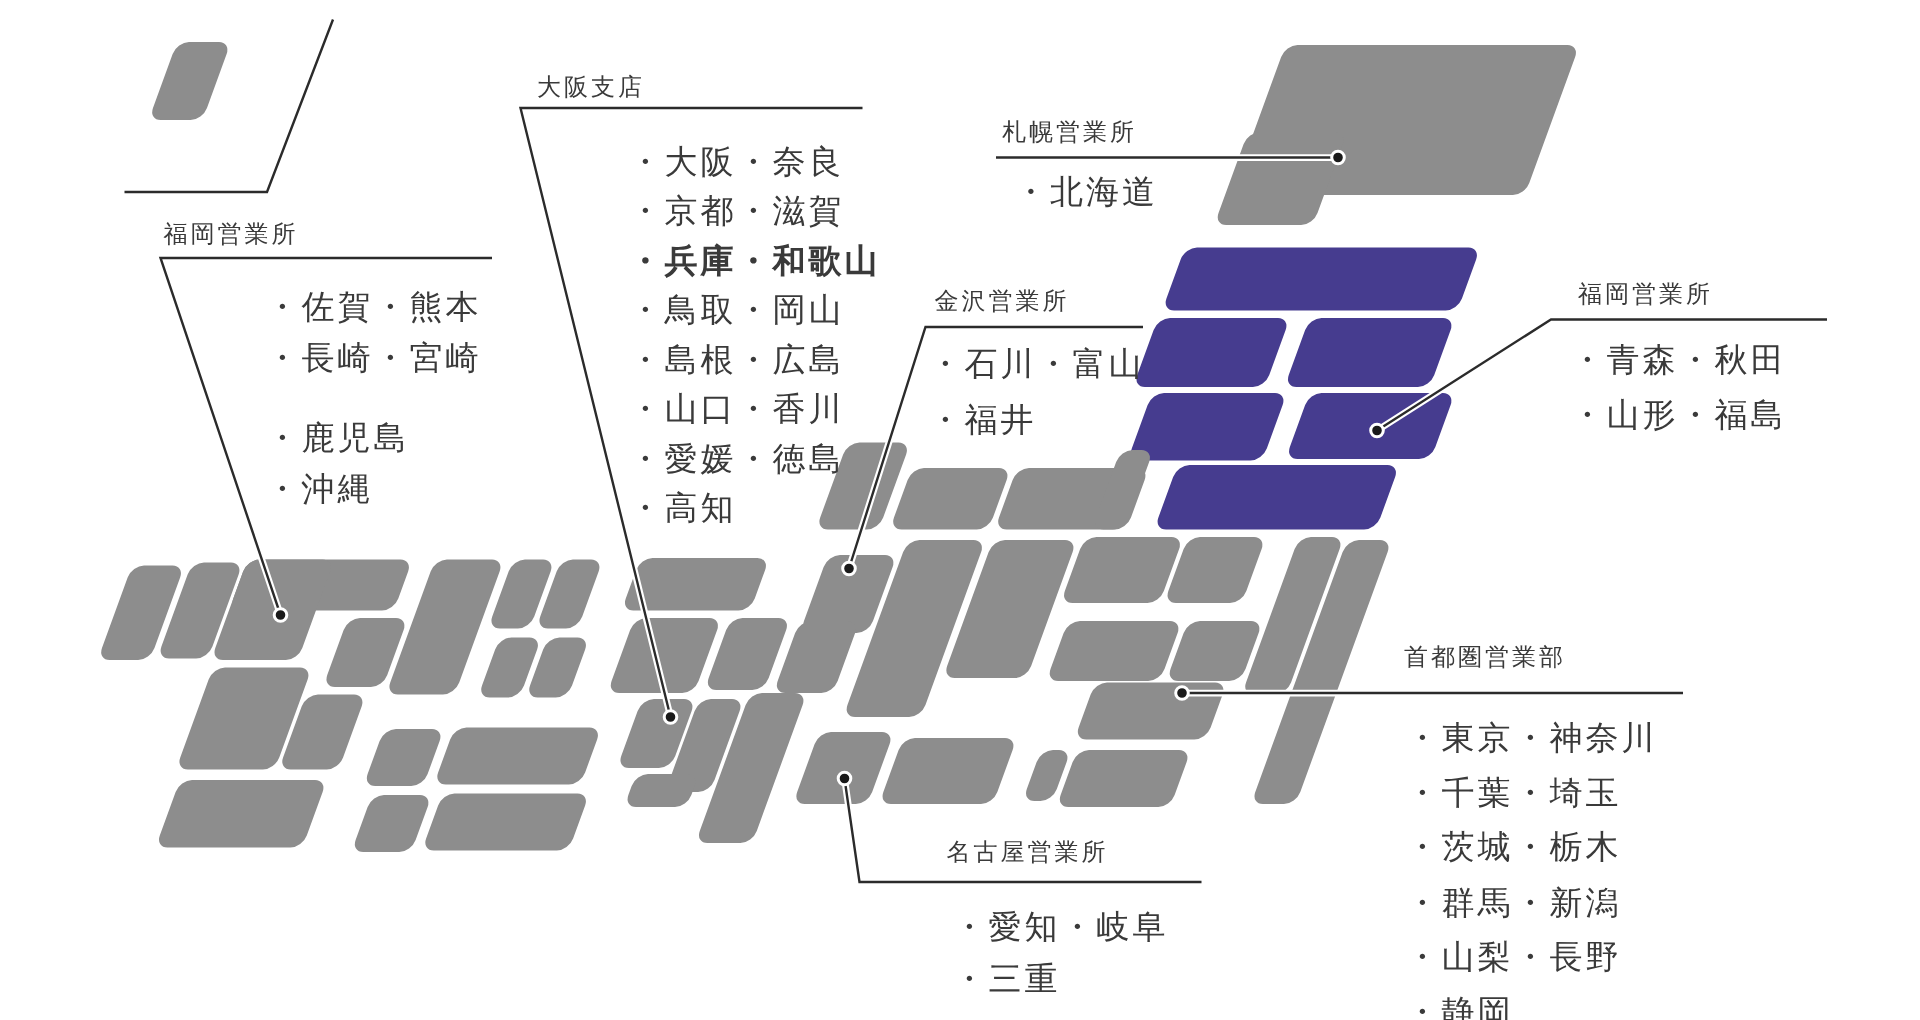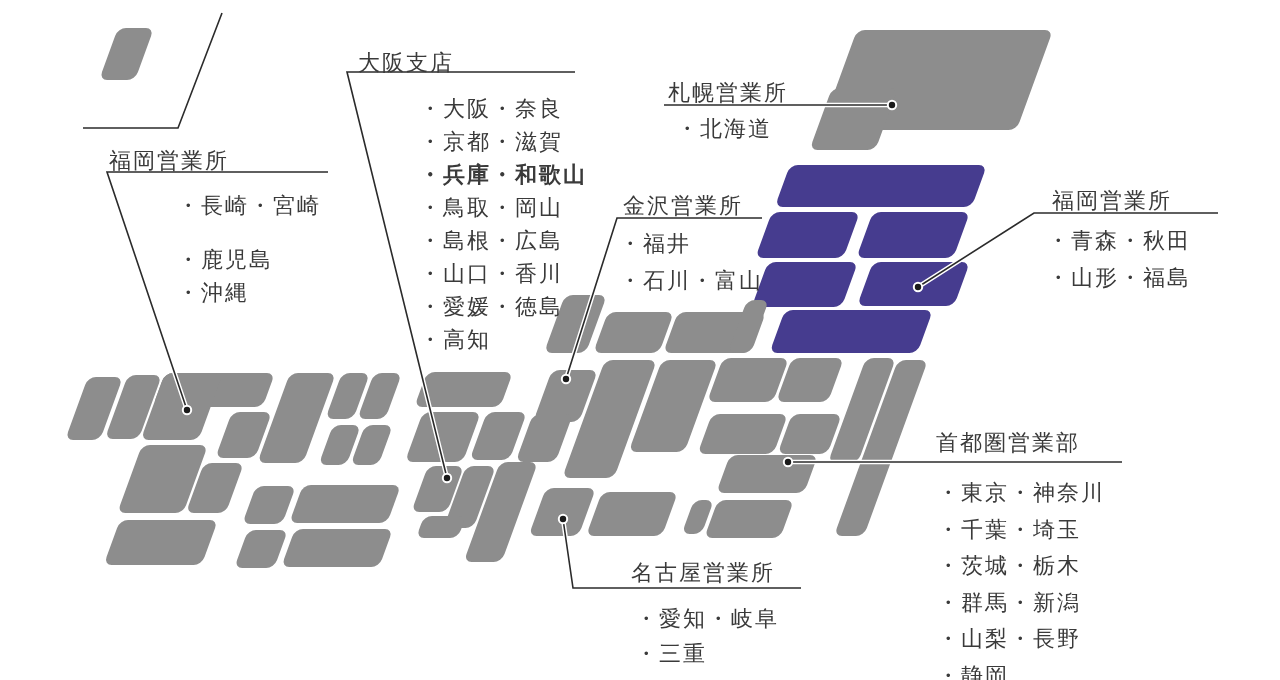--- a/index.html
+++ b/index.html
@@ -1,20 +1,20 @@
 <!DOCTYPE html>
 <html><head>
 <meta charset="utf-8">
 <style>
   html,body{margin:0;padding:0;background:#ffffff;}
   .stage{position:relative;width:1280px;height:680px;overflow:hidden;background:#fff;
          font-family:"DejaVu Sans","Liberation Sans",sans-serif;}
   #map-svg{position:absolute;left:0;top:0;}
   .label{position:absolute;color:#3a3a3a;}
-  .label .title{position:absolute;font-size:22px;letter-spacing:2px;white-space:nowrap;color:#3a3a3a;}
+  .label .title{position:absolute;font-size:16px;letter-spacing:2px;white-space:nowrap;color:#3a3a3a;}
   .label .plist{position:absolute;}
   .label .prow{font-size:22px;letter-spacing:2px;white-space:nowrap;color:#3a3a3a;}
 </style>
 </head>
 <body>
 
 <div class="stage">
   <svg id="map-svg" width="1280" height="680" viewBox="0 0 1280 680">
       <rect x="128.19" y="28" width="36" height="52" rx="8" ry="8" fill="#8d8d8d" transform="skewX(-20)"></rect>
       <rect x="867.92" y="30" width="196" height="100" rx="8" ry="8" fill="#8d8d8d" transform="skewX(-20)"></rect>
@@ -88,20 +88,21 @@
       <polyline points="1122,462 788,462" fill="none" stroke="#2b2b2b" stroke-width="1.6"></polyline>
       <circle cx="788" cy="462" r="4.2" fill="#1a1a1a" stroke="#ffffff" stroke-width="2"></circle>
       <polyline points="801,588 573,588 563,519" fill="none" stroke="#ffffff" stroke-width="4.5"></polyline>
       <polyline points="801,588 573,588 563,519" fill="none" stroke="#2b2b2b" stroke-width="1.6"></polyline>
       <circle cx="563" cy="519" r="4.2" fill="#1a1a1a" stroke="#ffffff" stroke-width="2"></circle>
     </svg>
   <div id="labels">
       <div class="label">
         <div class="title" style="left: 109px; top: 146px;">福岡営業所</div>
         <div class="plist" style="left: 177px; top: 189px;">
+          <div class="prow" style="height: 33.5px; line-height: 33.5px;">・佐賀・熊本</div>
           <div class="prow" style="height: 33.5px; line-height: 33.5px;">・長崎・宮崎</div>
           <div class="prow" style="height: 33.5px; line-height: 33.5px; margin-top: 20px;">・鹿児島</div>
           <div class="prow" style="height: 33.5px; line-height: 33.5px;">・沖縄</div>
         </div>
       </div>
       <div class="label">
         <div class="title" style="left: 358px; top: 48px;">大阪支店</div>
         <div class="plist" style="left: 419px; top: 92px;">
           <div class="prow" style="height: 33px; line-height: 33px;">・大阪・奈良</div>
           <div class="prow" style="height: 33px; line-height: 33px;">・京都・滋賀</div>
@@ -115,22 +116,22 @@
       </div>
       <div class="label">
         <div class="title" style="left: 668px; top: 78px;">札幌営業所</div>
         <div class="plist" style="left: 676px; top: 112px;">
           <div class="prow" style="height: 33px; line-height: 33px;">・北海道</div>
         </div>
       </div>
       <div class="label">
         <div class="title" style="left: 623px; top: 191px;">金沢営業所</div>
         <div class="plist" style="left: 619px; top: 225px;">
+          <div class="prow" style="height: 37px; line-height: 37px;">・石川・富山</div>
           <div class="prow" style="height: 37px; line-height: 37px;">・福井</div>
-          <div class="prow" style="height: 37px; line-height: 37px;">・石川・富山</div>
         </div>
       </div>
       <div class="label">
         <div class="title" style="left: 1052px; top: 186px;">福岡営業所</div>
         <div class="plist" style="left: 1047px; top: 223px;">
           <div class="prow" style="height: 36.5px; line-height: 36.5px;">・青森・秋田</div>
           <div class="prow" style="height: 36.5px; line-height: 36.5px;">・山形・福島</div>
         </div>
       </div>
       <div class="label">

